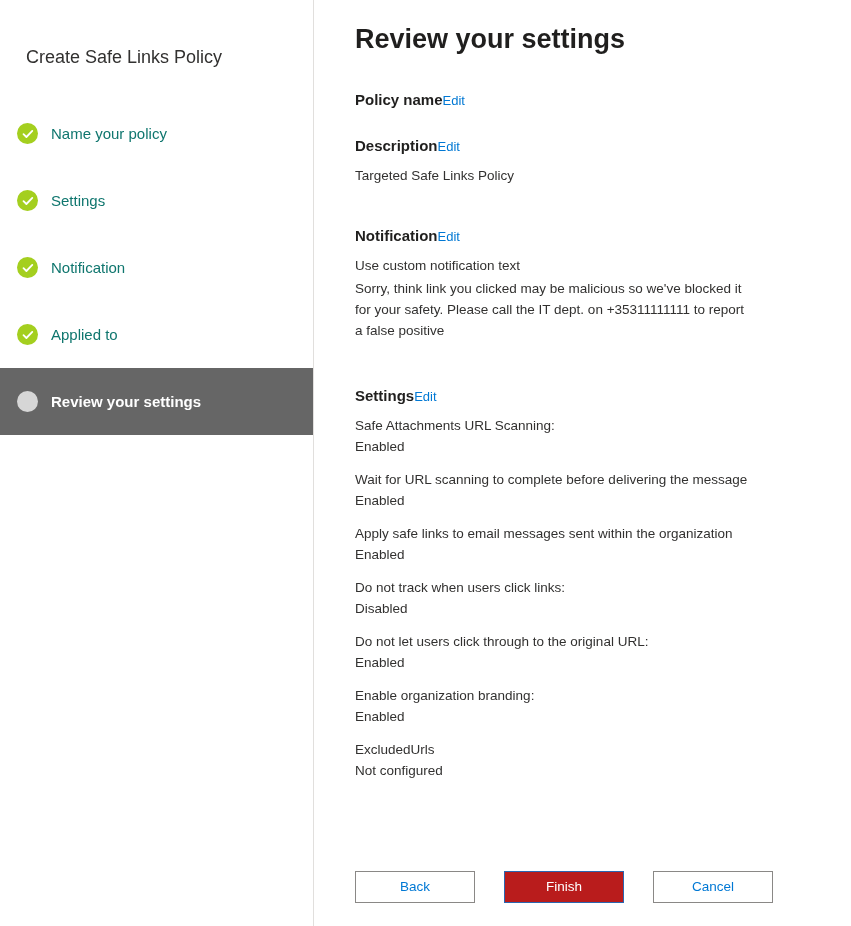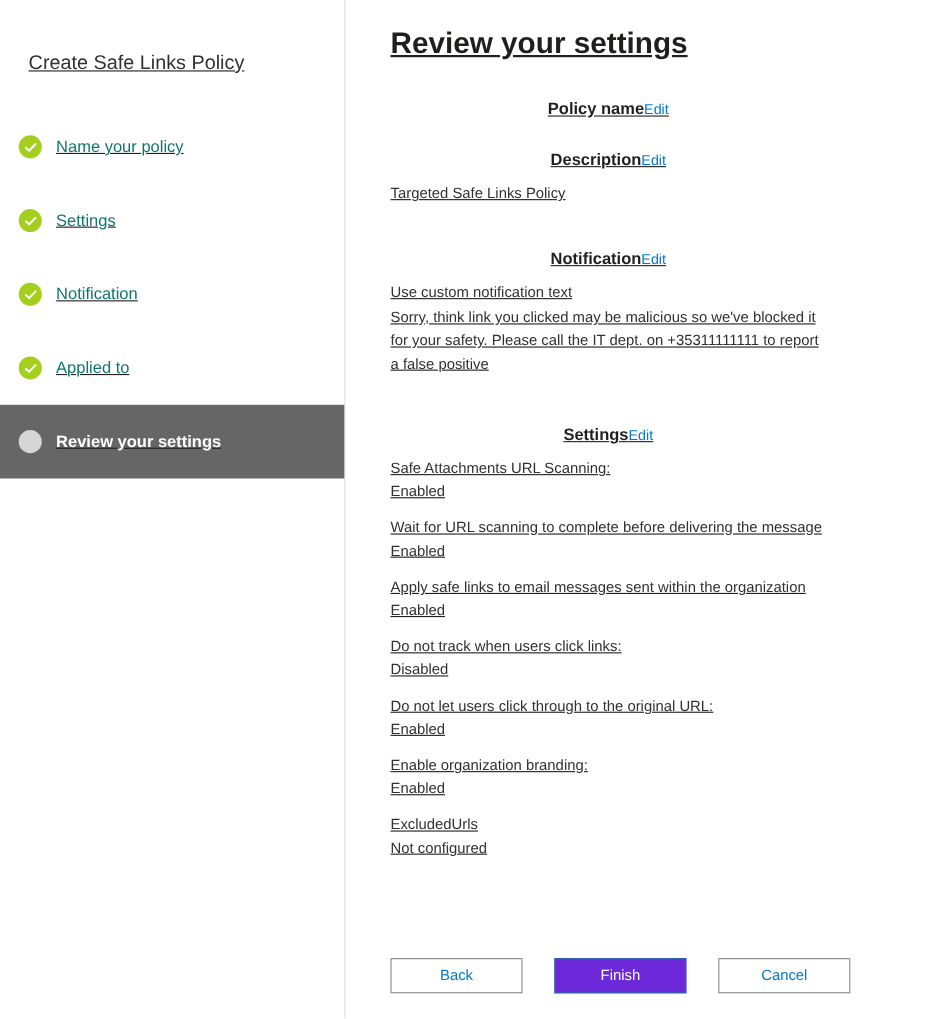--- a/index.html
+++ b/index.html
@@ -9,21 +9,20 @@
     background: #ffffff;
     font-family: "Liberation Sans", sans-serif;
     color: #201f1e;
     overflow: hidden;
   }
   .wizard {
     display: flex;
     width: 851px;
     height: 894px;
     position: relative;
-    text-decoration: underline;
   }
   
   .rail {
     width: 314px;
     min-width: 314px;
     height: 926px;
     background: #ffffff;
     border-right: 1px solid #e1dfdd;
     position: relative;
     padding-top: 46px;
@@ -85,21 +84,21 @@
     margin: 0 0 34px 0;
     line-height: 34px;
   }
   .section {
     margin-bottom: 26px;
     position: relative;
   }
   .section-head {
     display: flex;
     align-items: baseline;
-    justify-content: center;
+    justify-content: flex-start;
   }
   .section-title {
     font-size: 15px;
     font-weight: bold;
     color: #201f1e;
     line-height: 20px;
   }
   .edit-link {
     font-size: 13px;
     color: #0078d4;
@@ -136,21 +135,21 @@
     border: 1px solid #8a8886;
     background: #ffffff;
     color: #0078d4;
     cursor: pointer;
     padding: 0 14px;
     font-family: "Liberation Sans", sans-serif;
     line-height: 30px;
     text-align: center;
   }
   .btn.primary {
-    background: #6d28d9;
+    background: #b91c1c;
     border-color: #2b66b0;
     color: #ffffff;
   }
   .btn.cancel { min-width: 120px; }
 </style>
 </head>
 <body>
 
 <div class="wizard">
 

